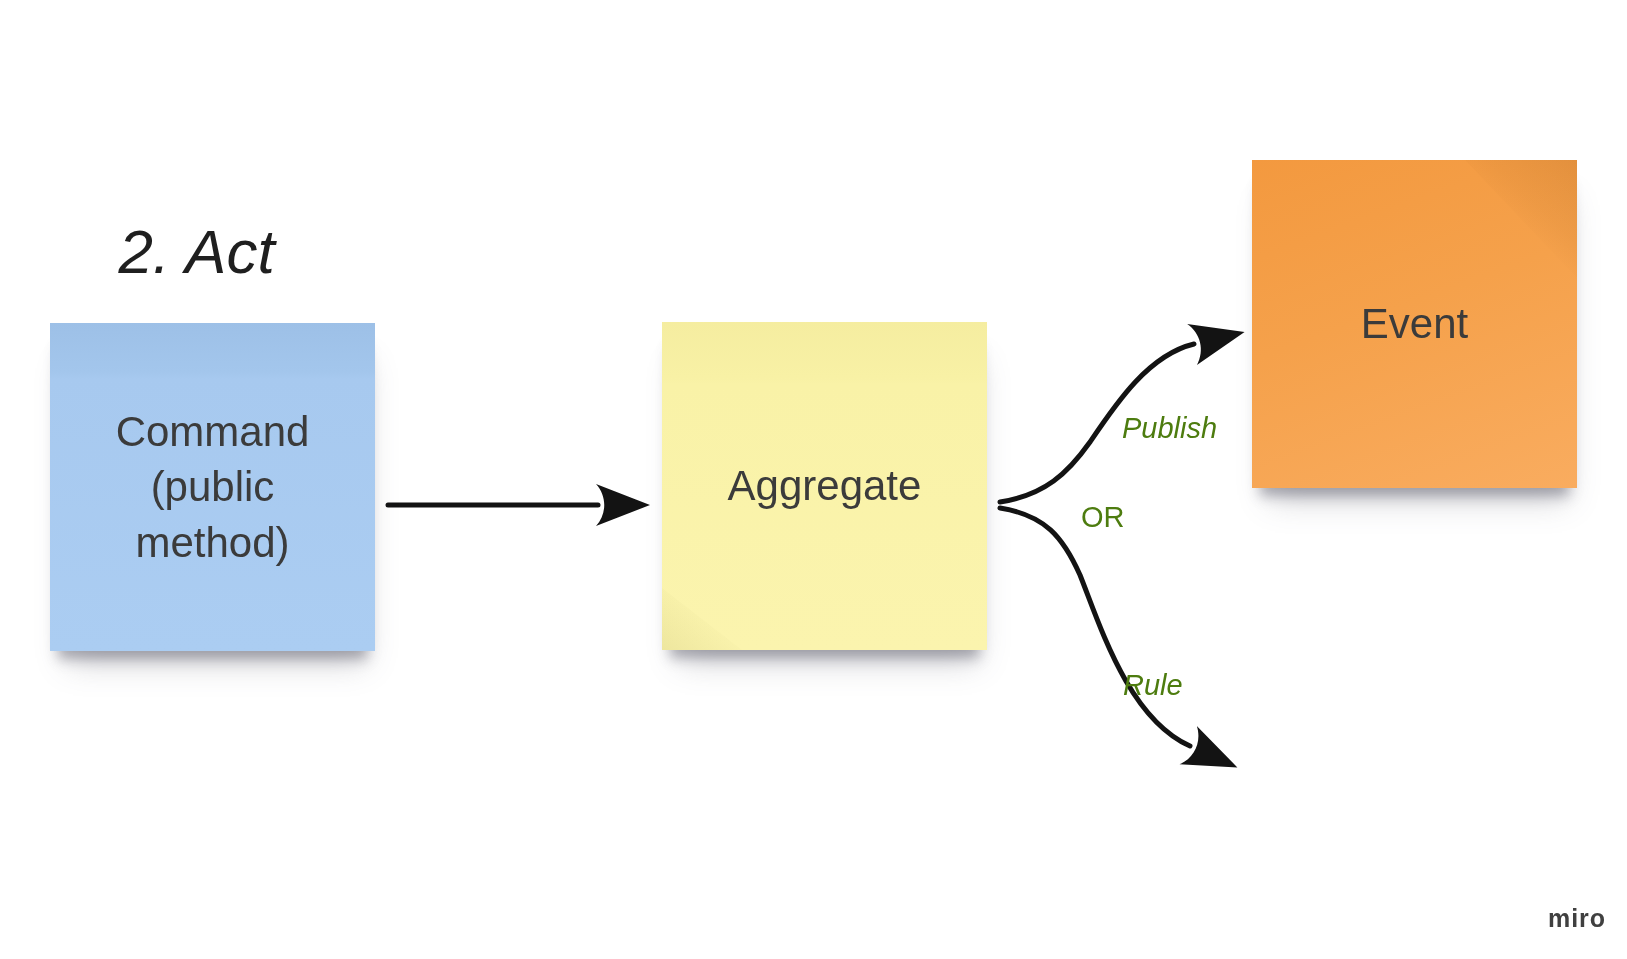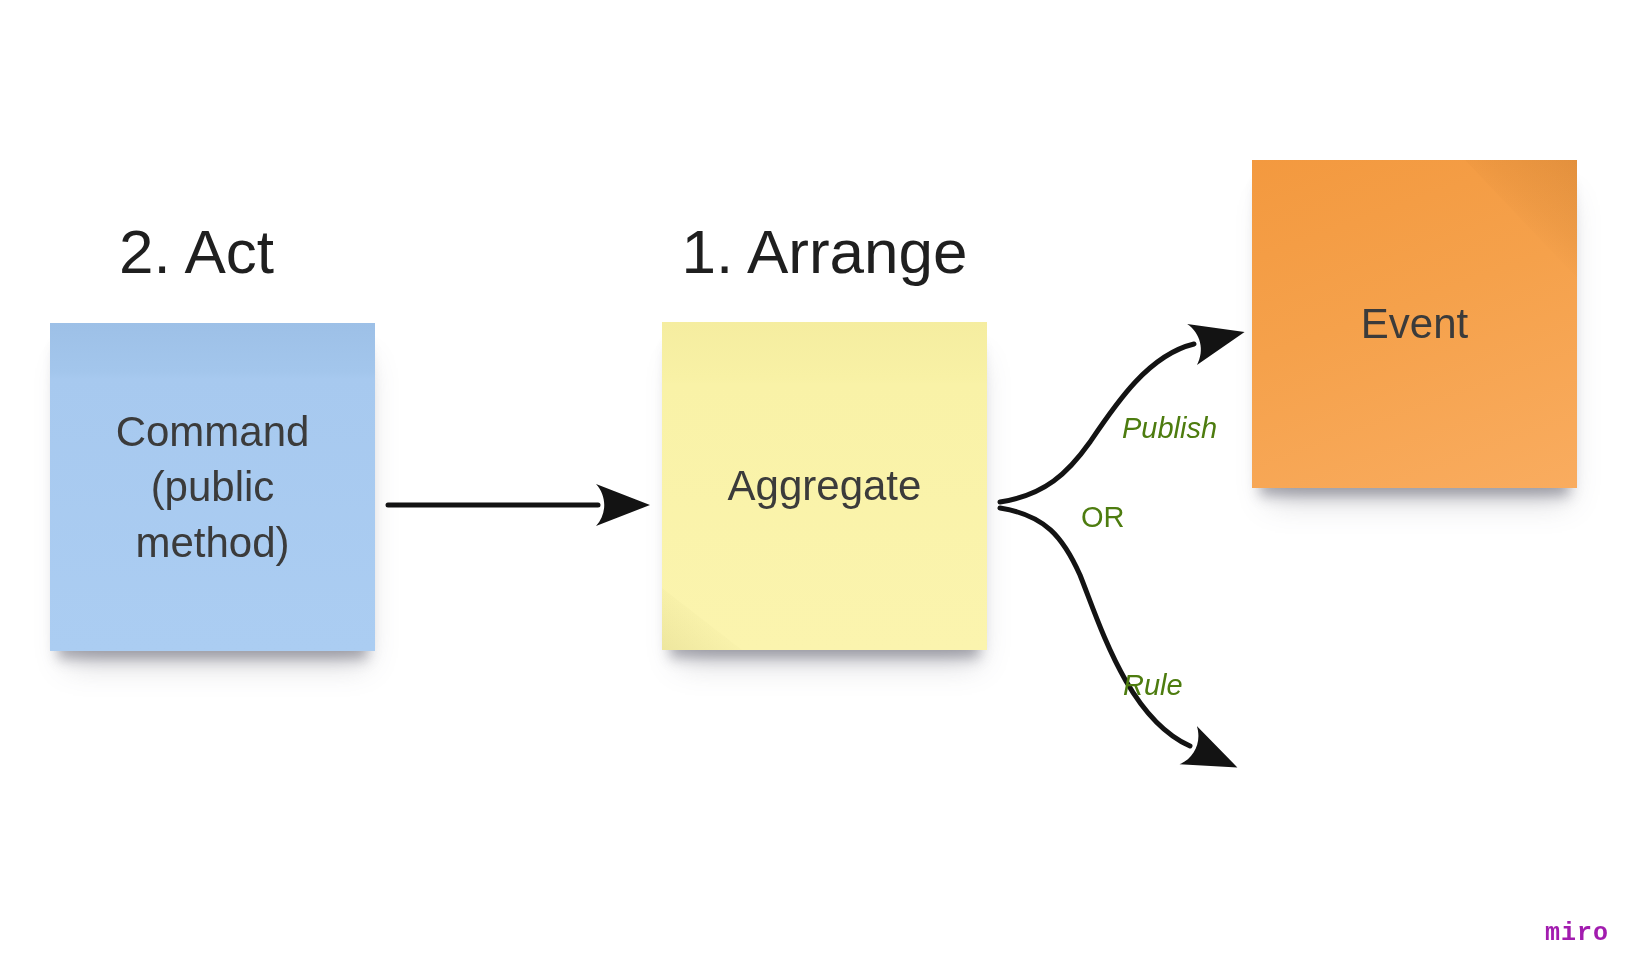--- a/index.html
+++ b/index.html
@@ -33,21 +33,21 @@
   .step-title {
     position: absolute;
     width: 325px;
     text-align: center;
     font-size: 62px;
     line-height: 1;
     color: #1f1f1f;
     white-space: nowrap;
     cursor: default;
   }
-  .title-act     { left: 34px;   top: 221px; }
+  .title-act     { left: 34px;   top: 221px; font-style: italic; }
   .title-arrange { left: 662px;  top: 221px; }
   .title-assert  { left: 1252px; top: 60px; }
 
   .note {
     position: absolute;
     width: 325px;
     height: 328px;
     display: flex;
     align-items: center;
     justify-content: center;
@@ -123,46 +123,44 @@
     right: 0;
     bottom: 0;
     width: 100px;
     height: 66px;
     background: rgba(255, 255, 255, 0.5);
     border-radius: 8px 0 0 0;
     text-align: center;
   }
   .watermark-text {
     display: inline-block;
-    margin-top: 26px;
+    margin-top: 11px;
     font-size: 25px;
     font-weight: 600;
     letter-spacing: 1px;
-    color: #a21caf;
-    font-family: Liberation Mono, monospace;
+    color: #404040;
   }
 </style>
 </head>
 <body>
 
 <div class="board">
 
   <svg class="connector-layer" viewBox="0 0 1627 959" xmlns="http://www.w3.org/2000/svg">
     <defs>
       <marker id="arrowhead" markerWidth="56" markerHeight="44" refX="2" refY="21" orient="auto" markerUnits="userSpaceOnUse">
         <path d="M0,0 C11,12 11,30 0,42 L54,21 Z" fill="#131313"></path>
       </marker>
     </defs>
     <path class="edge" d="M 388 505 L 598 505" marker-end="url(#arrowhead)"></path>
     <path class="edge" d="M 1000 502 C 1045 495, 1068 473, 1090 442 C 1115 405, 1148 355, 1194 344" marker-end="url(#arrowhead)"></path>
     <path class="edge" d="M 1000 508 C 1045 515, 1063 537, 1080 575 C 1100 625, 1128 718, 1190 746" marker-end="url(#arrowhead)"></path>
   </svg>
 
   <div class="step-title title-act">2. Act</div>
-  <div class="step-title title-arrange">1. Arrange</div>
 
   <div class="note note-command">
     <span class="note-text">Command (public method)</span>
   </div>
 
   <div class="note note-event">
     <span class="fold fold-tr"></span>
     <span class="note-text">Event</span>
   </div>
 

